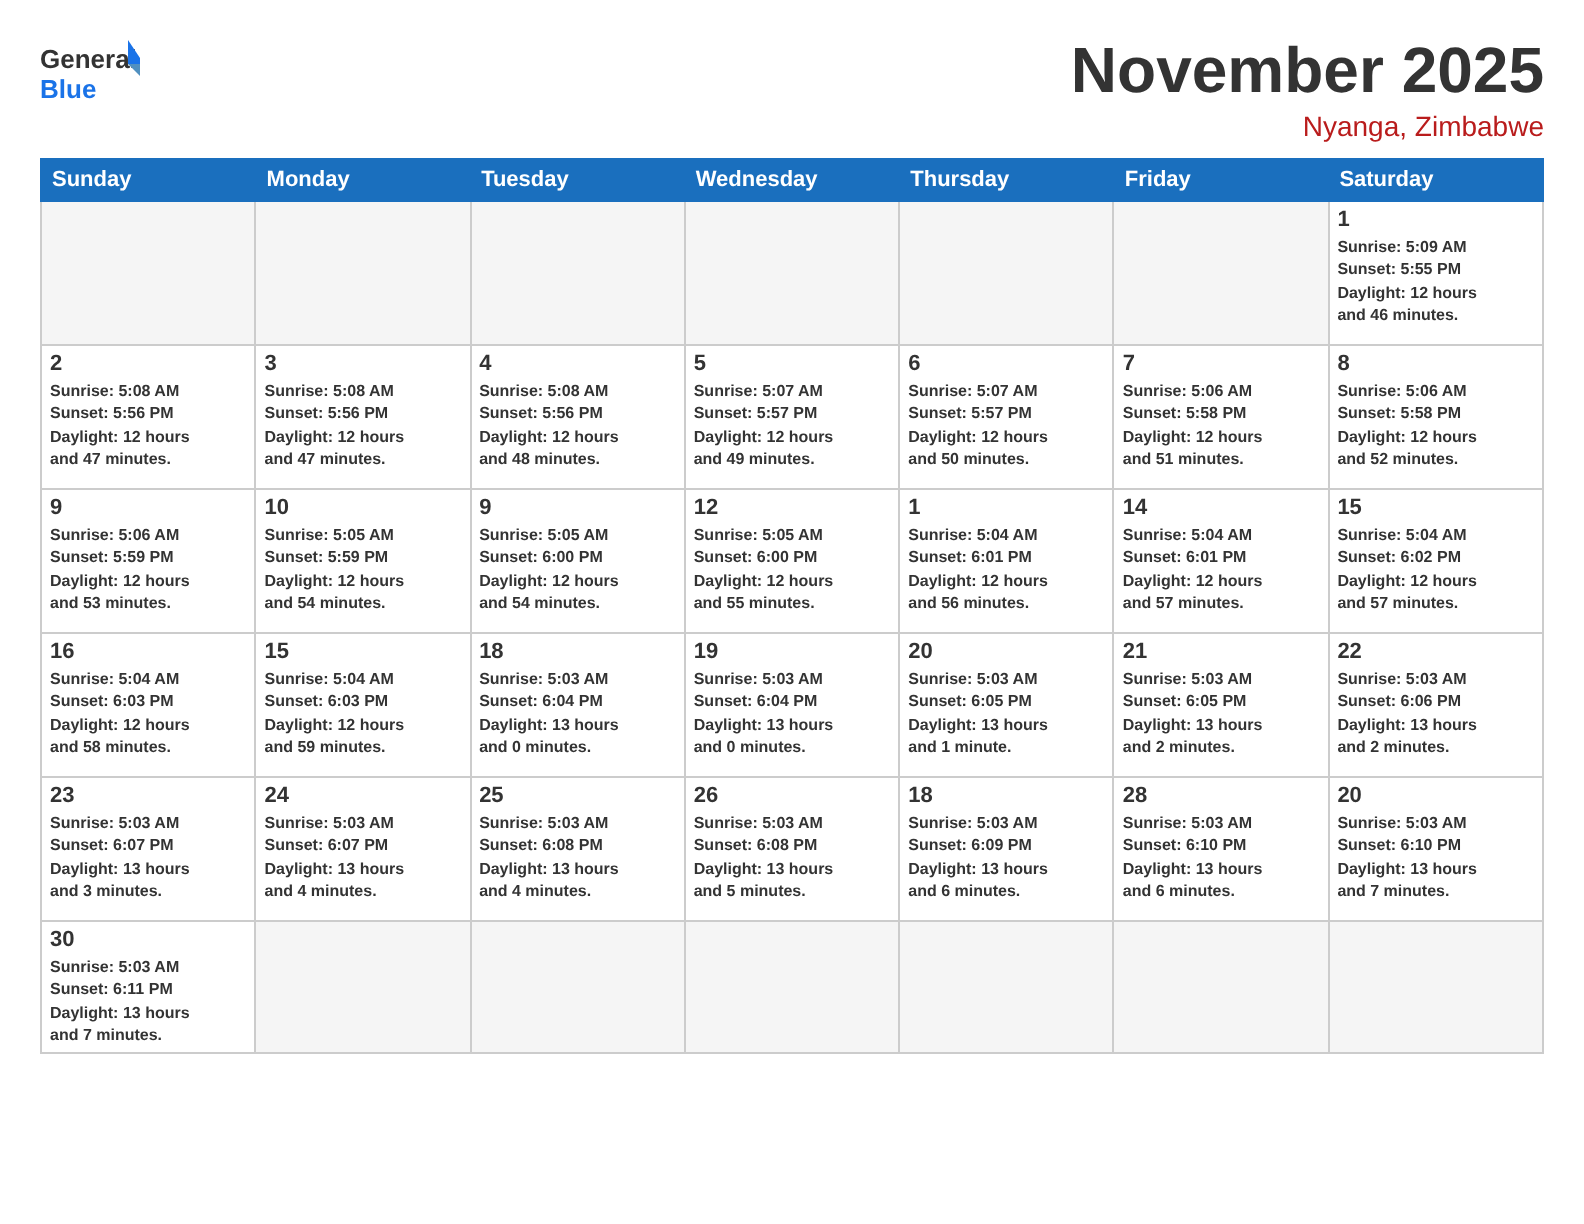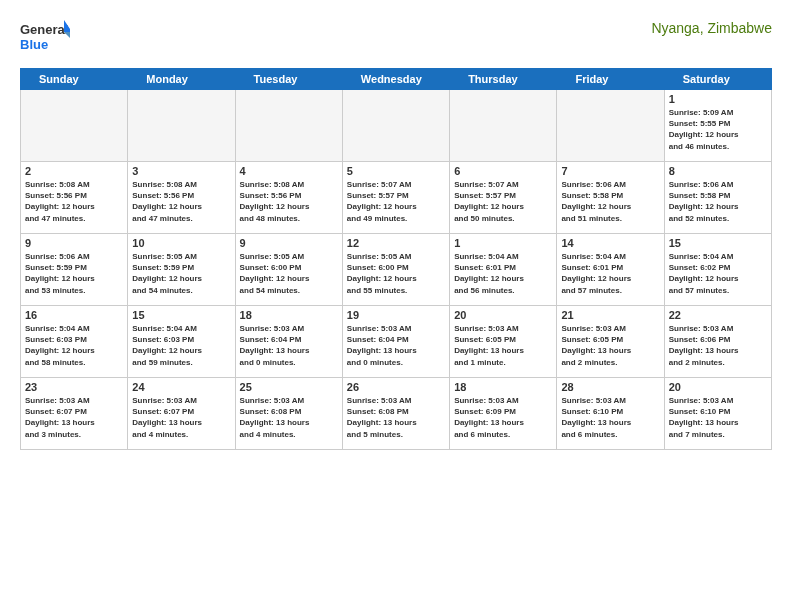--- a/index.html
+++ b/index.html
@@ -31,34 +31,34 @@
       text-align: right;
     }
     .month-title {
       font-size: 32px;
       font-weight: bold;
       color: #333;
       line-height: 1.1;
     }
     .location {
       font-size: 14px;
-      color: #4d7c0f;
+      color: #b91c1c;
       margin-top: 2px;
     }
     .calendar {
       width: 100%;
       border-collapse: collapse;
       table-layout: fixed;
     }
     .calendar th {
       background: #1a6fbe;
       color: #fff;
       font-size: 11px;
       font-weight: bold;
-      padding: 4px 18px;
+      padding: 4px 5px;
       text-align: left;
       border: 1px solid #1a6fbe;
     }
     .calendar td {
       border: 1px solid #ccc;
       vertical-align: top;
       padding: 3px 4px;
       font-size: 8.5px;
       color: #333;
       background: #fff;
@@ -91,20 +91,21 @@
   <div class="header">
     <div class="logo">
     <svg width="50" height="42" viewBox="0 0 50 42">
       <text x="0" y="16" font-size="13" font-weight="bold" fill="#333" font-family="Arial">General</text>
       <text x="0" y="31" font-size="13" font-weight="bold" fill="#1a73e8" font-family="Arial">Blue</text>
       <polygon points="44,2 52,14 44,14" fill="#1a73e8"></polygon>
       <polygon points="44,14 52,14 52,22" fill="#5090c0"></polygon>
     </svg>
   </div>
     <div class="title-block">
+      <div class="month-title">November 2025</div>
       <div class="location">Nyanga, Zimbabwe</div>
     </div>
   </div>
 
   <table class="calendar">
     <thead>
       <tr>
       <th>Sunday</th>
           <th>Monday</th>
           <th>Tuesday</th>
@@ -327,15 +328,30 @@
 and 6 minutes.</div>
           </td>
           <td>
             <span class="day-number">20</span>
             <div class="day-info" style="white-space: pre-line;">Sunrise: 5:03 AM
 Sunset: 6:10 PM
 Daylight: 13 hours
 and 7 minutes.</div>
           </td>
         </tr>
+        <tr>
+          <td class="last-row">
+            <span class="day-number">30</span>
+            <div class="day-info" style="white-space: pre-line;">Sunrise: 5:03 AM
+Sunset: 6:11 PM
+Daylight: 13 hours
+and 7 minutes.</div>
+          </td>
+          <td class="last-row empty"></td>
+          <td class="last-row empty"></td>
+          <td class="last-row empty"></td>
+          <td class="last-row empty"></td>
+          <td class="last-row empty"></td>
+          <td class="last-row empty"></td>
+        </tr>
       </tbody>
   </table>
 </div>
 
 </body></html>

